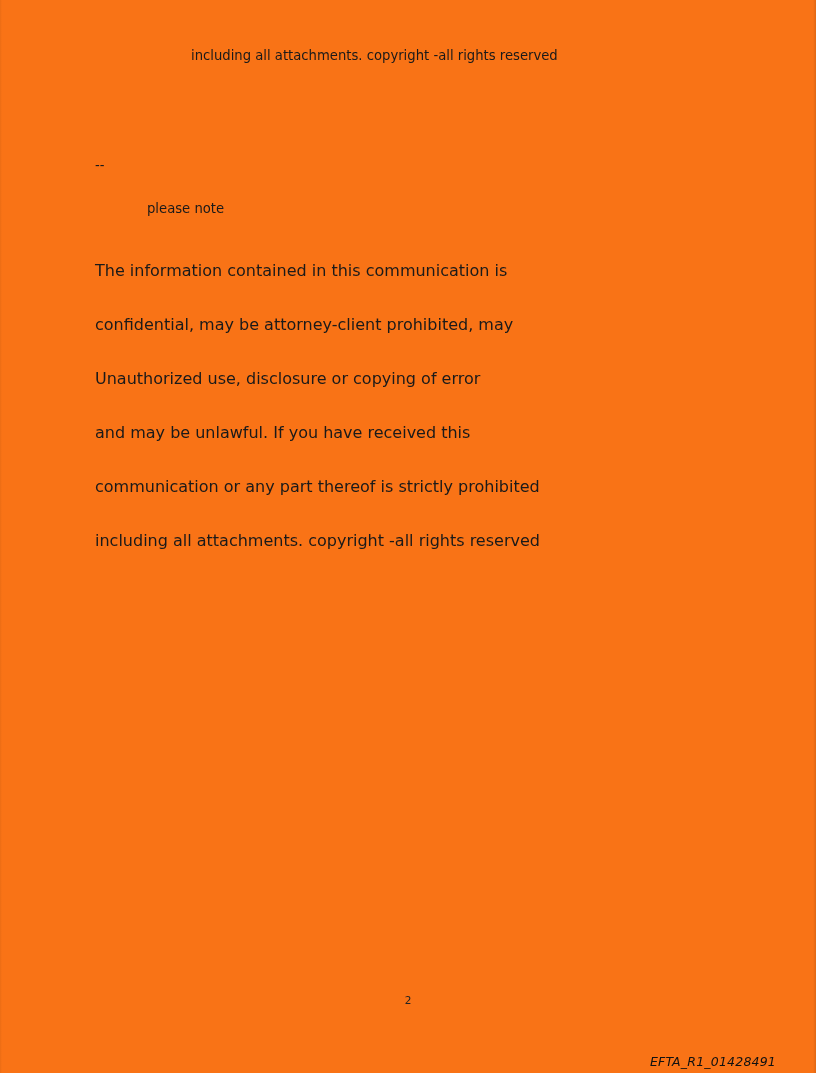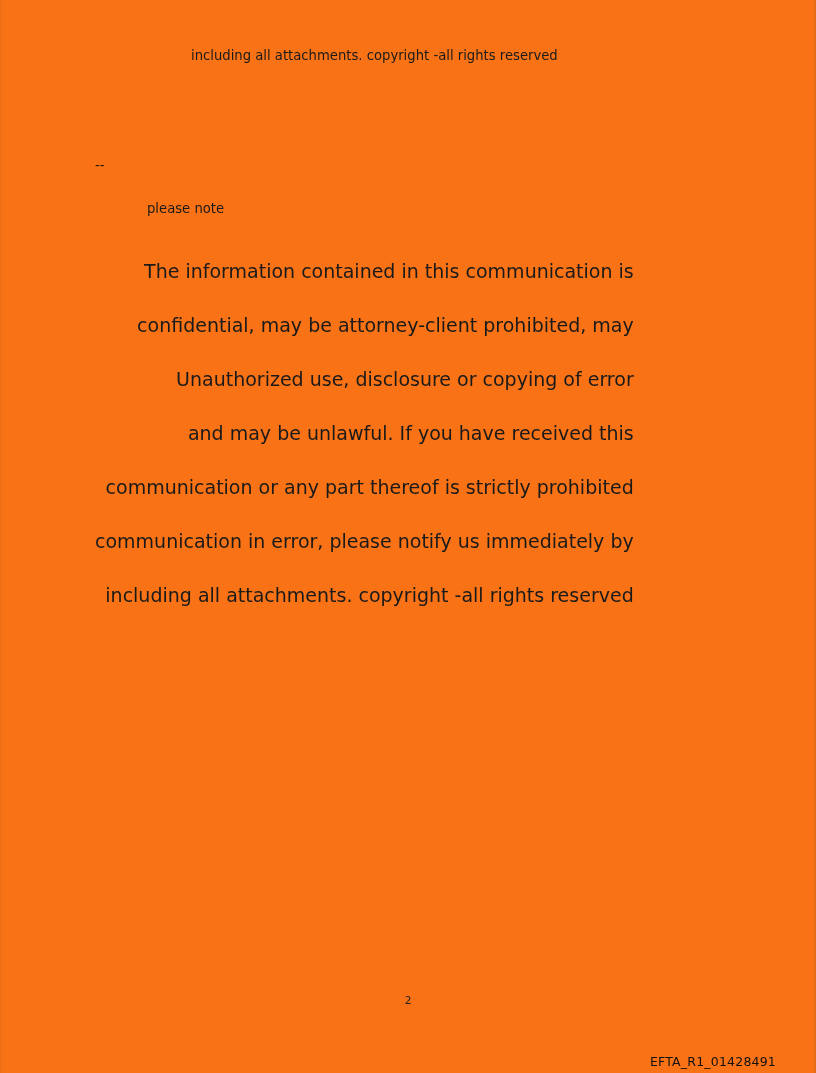--- a/index.html
+++ b/index.html
@@ -59,24 +59,23 @@
     top: 200px;
     font-size: 13.2px;
     line-height: 18px;
     margin-left: 26px;
   }
 
   .disclaimer {
     position: absolute;
     left: 95px;
     top: 226px;
-    font-size: 19px;
+    font-size: 16px;
     line-height: 18px;
     white-space: pre;
-    text-align: right;
   }
   .disclaimer div {
     white-space: pre;
   }
 
   .page-number {
     position: absolute;
     left: 0;
     right: 0;
     top: 994px;
@@ -85,40 +84,40 @@
     color: #222;
   }
 
   .bates {
     position: absolute;
     right: 40px;
     top: 1054px;
     font-size: 12.5px;
     letter-spacing: 0.2px;
     color: #111;
+    font-style: italic;
   }
 </style>
 </head>
 <body>
 
 <div class="page">
 
   <div class="top-line">including all attachments. copyright -all rights reserved</div>
 
   <div class="dashes">--</div>
 
   <div class="please-note">please note</div>
 
   <div class="disclaimer">
     <div>The information contained in this communication is</div>
     <div>confidential, may be attorney-client prohibited, may</div>
     <div>Unauthorized use, disclosure or copying of error</div>
     <div>and may be unlawful. If you have received this</div>
     <div>communication or any part thereof is strictly prohibited</div>
-    <div>communication in error, please notify us immediately by</div>
     <div>including all attachments. copyright -all rights reserved</div>
   </div>
 
   <div class="page-number">2</div>
 
   <div class="bates">EFTA_R1_01428491</div>
 
 </div>
 
 </body></html>

